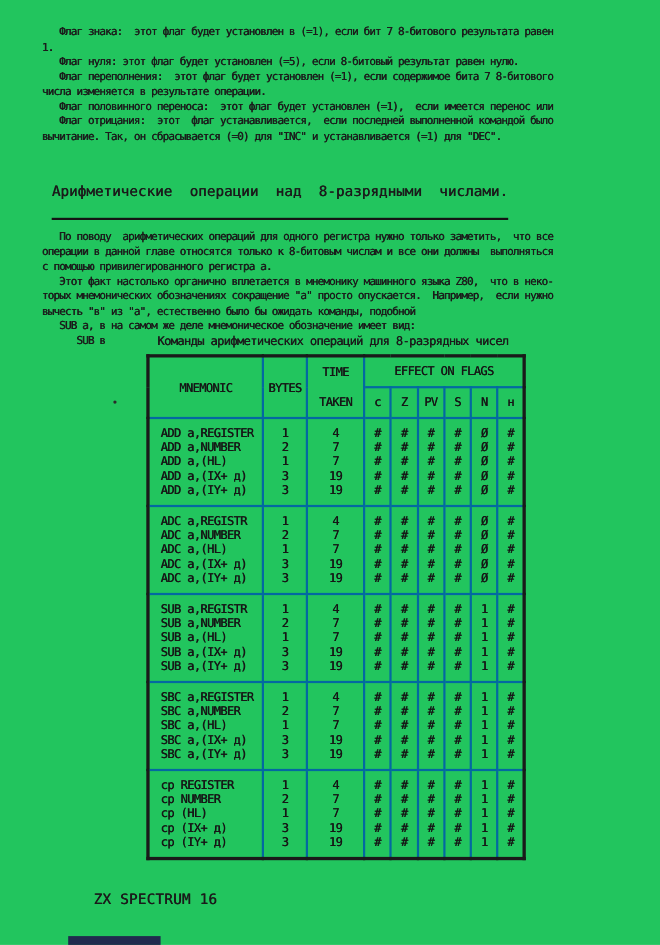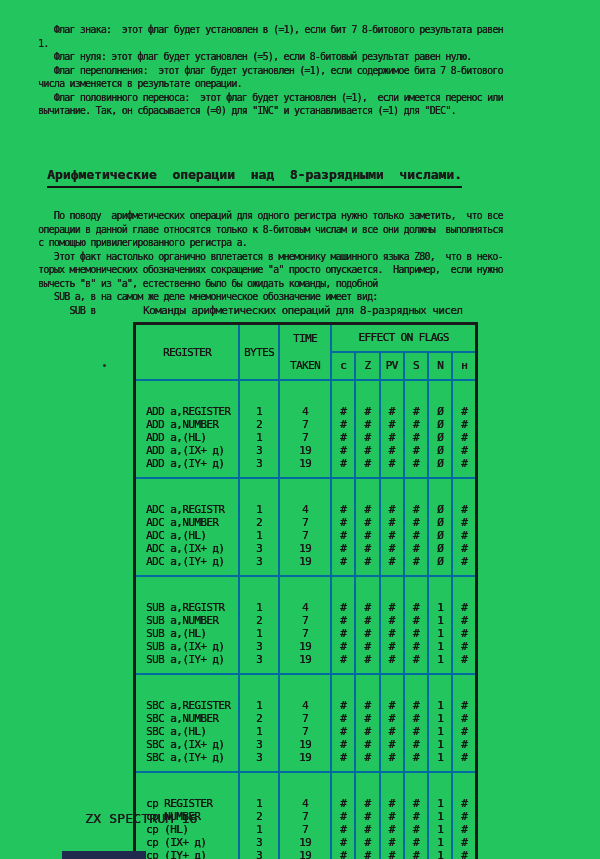--- a/index.html
+++ b/index.html
@@ -8,41 +8,41 @@
     font-family:"DejaVu Sans Mono",monospace;color:#1b1b1b;overflow:hidden;
   }
   .ln{white-space:pre;}
   .textblock{
     position:absolute;left:38px;width:530px;
     font-size:10px;line-height:13.5px;letter-spacing:-0.8px;
     text-shadow:0.35px 0 0 currentColor;
   }
   .heading{
     position:absolute;left:47px;top:167px;
-    font-size:13px;font-weight:bold;letter-spacing:0px;
-    border-bottom:2.5px solid #141414;padding-bottom:4px;
+    font-size:13px;font-weight:normal;letter-spacing:0px;
+    border-bottom:2.5px solid #141414;padding-bottom:16px;
     white-space:pre;text-shadow:0.4px 0 0 currentColor;
   }
   .caption{
     position:absolute;left:143px;top:304px;
     font-size:11px;letter-spacing:-0.6px;white-space:pre;
     text-shadow:0.3px 0 0 currentColor;
   }
   .cmdtable{
     position:absolute;left:133px;top:322px;
     border-collapse:collapse;table-layout:fixed;width:345px;
     font-size:11px;letter-spacing:-0.6px;
     text-shadow:0.3px 0 0 currentColor;color:#161616;
   }
   .cmdtable th,.cmdtable td{border:2px solid #0369a1;padding:0;margin:0;font-weight:normal;}
   .cmdtable{border:3px solid #1a1a1a;}
   .cmdtable thead tr{height:27px;}
   .cmdtable th{text-align:center;vertical-align:middle;}
   .h-t div{height:27px;line-height:27px;}
-  .cmdtable td{vertical-align:top;padding-top:24px;padding-bottom:7px;}
+  .cmdtable td{vertical-align:top;padding-top:6px;padding-bottom:7px;}
   .cmdtable td .ln{line-height:13px;height:13px;}
   .c-mn .ln{text-align:left;padding-left:10px;}
   .c-num .ln,.c-flag .ln{text-align:center;}
   .footer{
     position:absolute;left:85px;top:811px;
     font-size:13px;letter-spacing:0.2px;white-space:pre;
     text-shadow:0.4px 0 0 currentColor;
   }
   .corner-mark{
     position:absolute;left:62px;top:851px;width:84px;height:8px;
@@ -56,20 +56,21 @@
 
 <div class="page" style="background: #22c55e;">
 
   <div class="textblock" style="top:23px">
       <div class="ln">   Флаг знака:  этот флаг будет установлен в (=1), если бит 7 8-битового результата равен</div>
       <div class="ln">1.</div>
       <div class="ln">   Флаг нуля: этот флаг будет установлен (=5), если 8-битовый результат равен нулю.</div>
       <div class="ln">   Флаг переполнения:  этот флаг будет установлен (=1), если содержимое бита 7 8-битового</div>
       <div class="ln">числа изменяется в результате операции.</div>
       <div class="ln">   Флаг половинного переноса:  этот флаг будет установлен (=1),  если имеется перенос или</div>
+      <div class="ln">   Флаг отрицания:  этот  флаг устанавливается,  если последней выполненной командой было</div>
       <div class="ln">вычитание. Так, он сбрасывается (=0) для "INC" и устанавливается (=1) для "DEC".</div>
     </div>
 
   <div class="heading">Арифметические  операции  над  8-разрядными  числами.</div>
 
   <div class="textblock" style="top:209px">
       <div class="ln">   По поводу  арифметических операций для одного регистра нужно только заметить,  что все</div>
       <div class="ln">операции в данной главе относятся только к 8-битовым числам и все они должны  выполняться</div>
       <div class="ln">с помощью привилегированного регистра а.</div>
       <div class="ln">   Этот факт настолько органично вплетается в мнемонику машинного языка Z80,  что в неко-</div>
@@ -79,21 +80,21 @@
       <div class="ln">      SUB в</div>
     </div>
 
   <div class="caption">Команды арифметических операций для 8-разрядных чисел</div>
 
   <div class="artifact-dot"></div>
 
   <table class="cmdtable">
     <thead>
       <tr>
-        <th rowspan="2" style="width:102px" class="h-mn">REGISTER</th>
+        <th rowspan="2" style="width:102px" class="h-mn">MNEMONIC</th>
         <th rowspan="2" style="width:38px" class="h-b">BYTES</th>
         <th rowspan="2" style="width:50px" class="h-t">
           <div>TIME</div>
           <div>TAKEN</div>
         </th>
         <th colspan="6">EFFECT ON FLAGS</th>
       </tr>
       <tr>
         <th style="width:20px">c</th>
         <th style="width:25px">Z</th>

